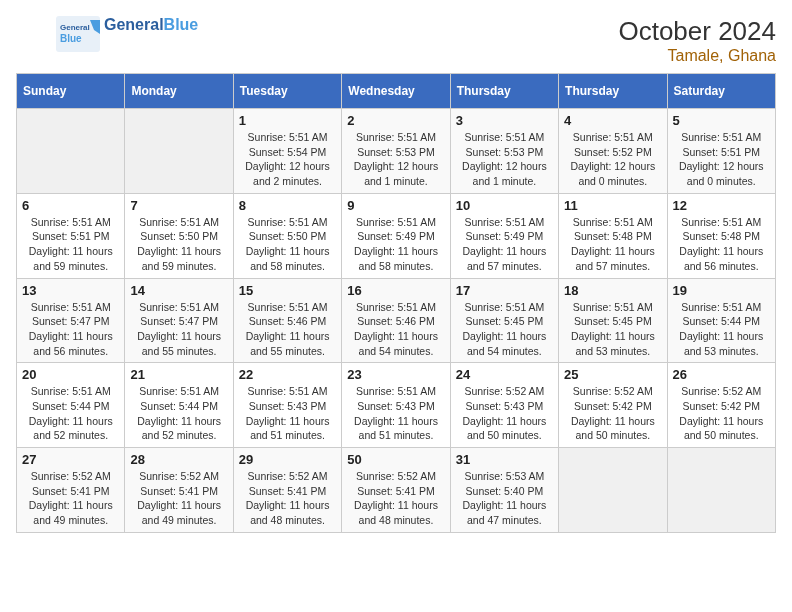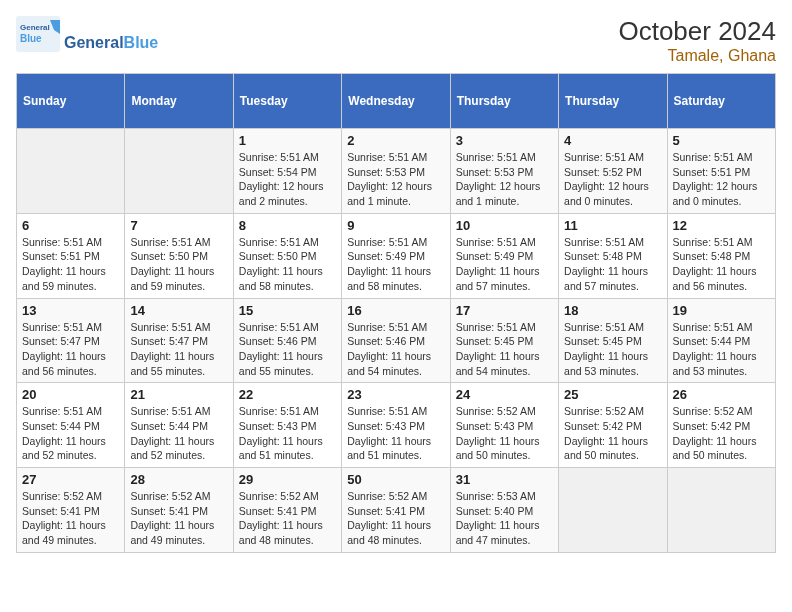--- a/index.html
+++ b/index.html
@@ -11,24 +11,25 @@
       padding: 16px;
     }
     .header {
       display: flex;
       justify-content: space-between;
       align-items: flex-start;
       margin-bottom: 8px;
     }
     .logo {
       display: flex;
-      align-items: flex-end;
+      align-items: flex-start;
       font-size: 18px;
       font-weight: bold;
       color: #2c5f9e;
+      margin-left: 40px;
     }
     .logo-icon {
       width: 44px;
       height: 36px;
       margin-right: 4px;
       position: relative;
     }
     .logo-text-general { color: #2c5f9e; font-size: 16px; font-weight: bold; }
     .logo-text-blue { color: #4a9de0; font-size: 16px; font-weight: bold; }
     .title-block { text-align: right; }
@@ -37,21 +38,21 @@
 
     .calendar {
       width: 100%;
       border-collapse: collapse;
       font-size: 11px;
     }
     .calendar thead tr th {
       background-color: #3a6bbf;
       color: #fff;
       text-align: left;
-      padding: 20px 6px;
+      padding: 10px 6px;
       font-size: 12px;
       font-weight: bold;
       border: 1px solid #ccc;
     }
     .calendar tbody tr td {
       vertical-align: top;
       padding: 4px 5px;
       border: 1px solid #ccc;
       width: 108px;
       min-height: 80px;
@@ -67,20 +68,21 @@
       font-size: 13px;
       font-weight: bold;
       color: #222;
       display: block;
       margin-bottom: 2px;
     }
     .day-info {
       color: #333;
       line-height: 1.4;
       font-size: 10.5px;
+      text-align: center;
     }
     .empty-cell {
       background: #f0f0f0 !important;
     }
   </style>
 </head>
 <body>
 
 <div class="header">
   <div class="logo">

